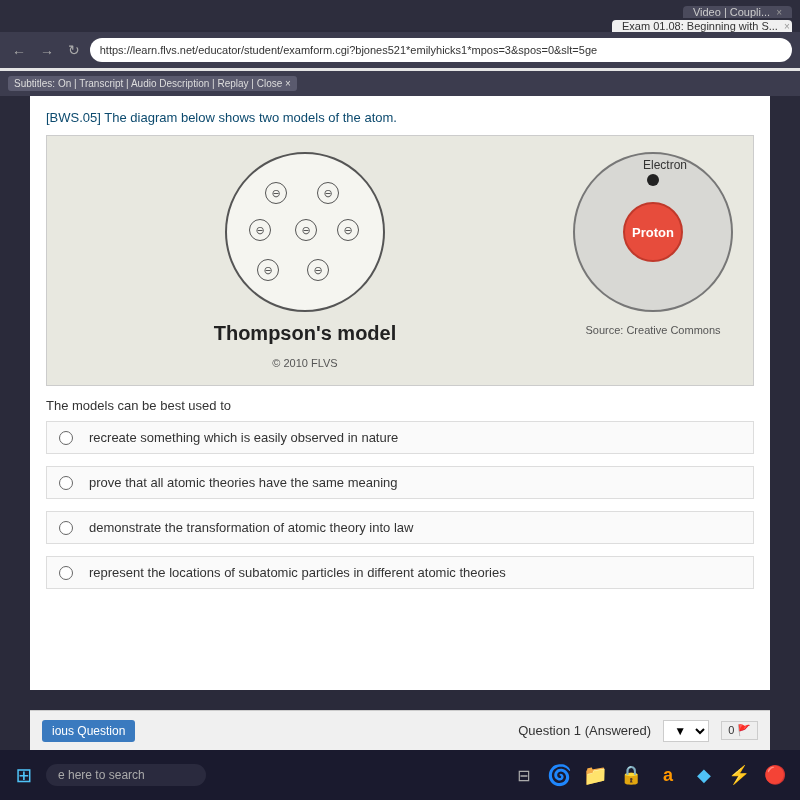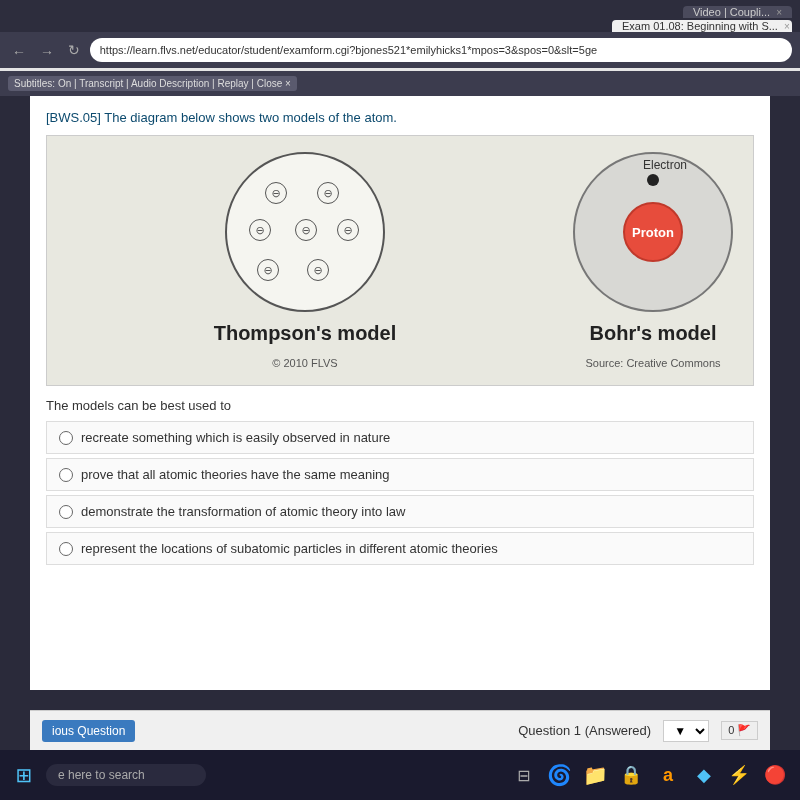--- a/index.html
+++ b/index.html
@@ -241,24 +241,24 @@
     
     .question-stem {
       font-size: 13px;
       color: #333;
       margin-bottom: 8px;
     }
 
     .answer-choice {
       display: flex;
       align-items: center;
-      gap: 8px;
+      gap: 16px;
       padding: 8px 12px;
       border: 1px solid #ddd;
-      margin-bottom: 4px;
+      margin-bottom: 12px;
       background: #fafafa;
       cursor: pointer;
       font-size: 13px;
       color: #333;
     }
 
     .radio-btn {
       width: 14px;
       height: 14px;
       border: 1.5px solid #666;
@@ -437,21 +437,20 @@
 
     <div class="bohr-section">
       <div class="bohr-diagram">
         <div class="bohr-outer-circle"></div>
         <div class="bohr-inner-circle">
           <span>Proton</span>
         </div>
         <div class="electron-label">Electron</div>
         <div class="electron-particle"></div>
       </div>
-      <div class="model-title">Bohr's model</div>
       <div class="model-copyright">Source: Creative Commons</div>
     </div>
 
   </div>
 
   <div class="question-stem">The models can be best used to</div>
 
   <div class="answer-choices">
     <div class="answer-choice">
       <div class="radio-btn"></div>

